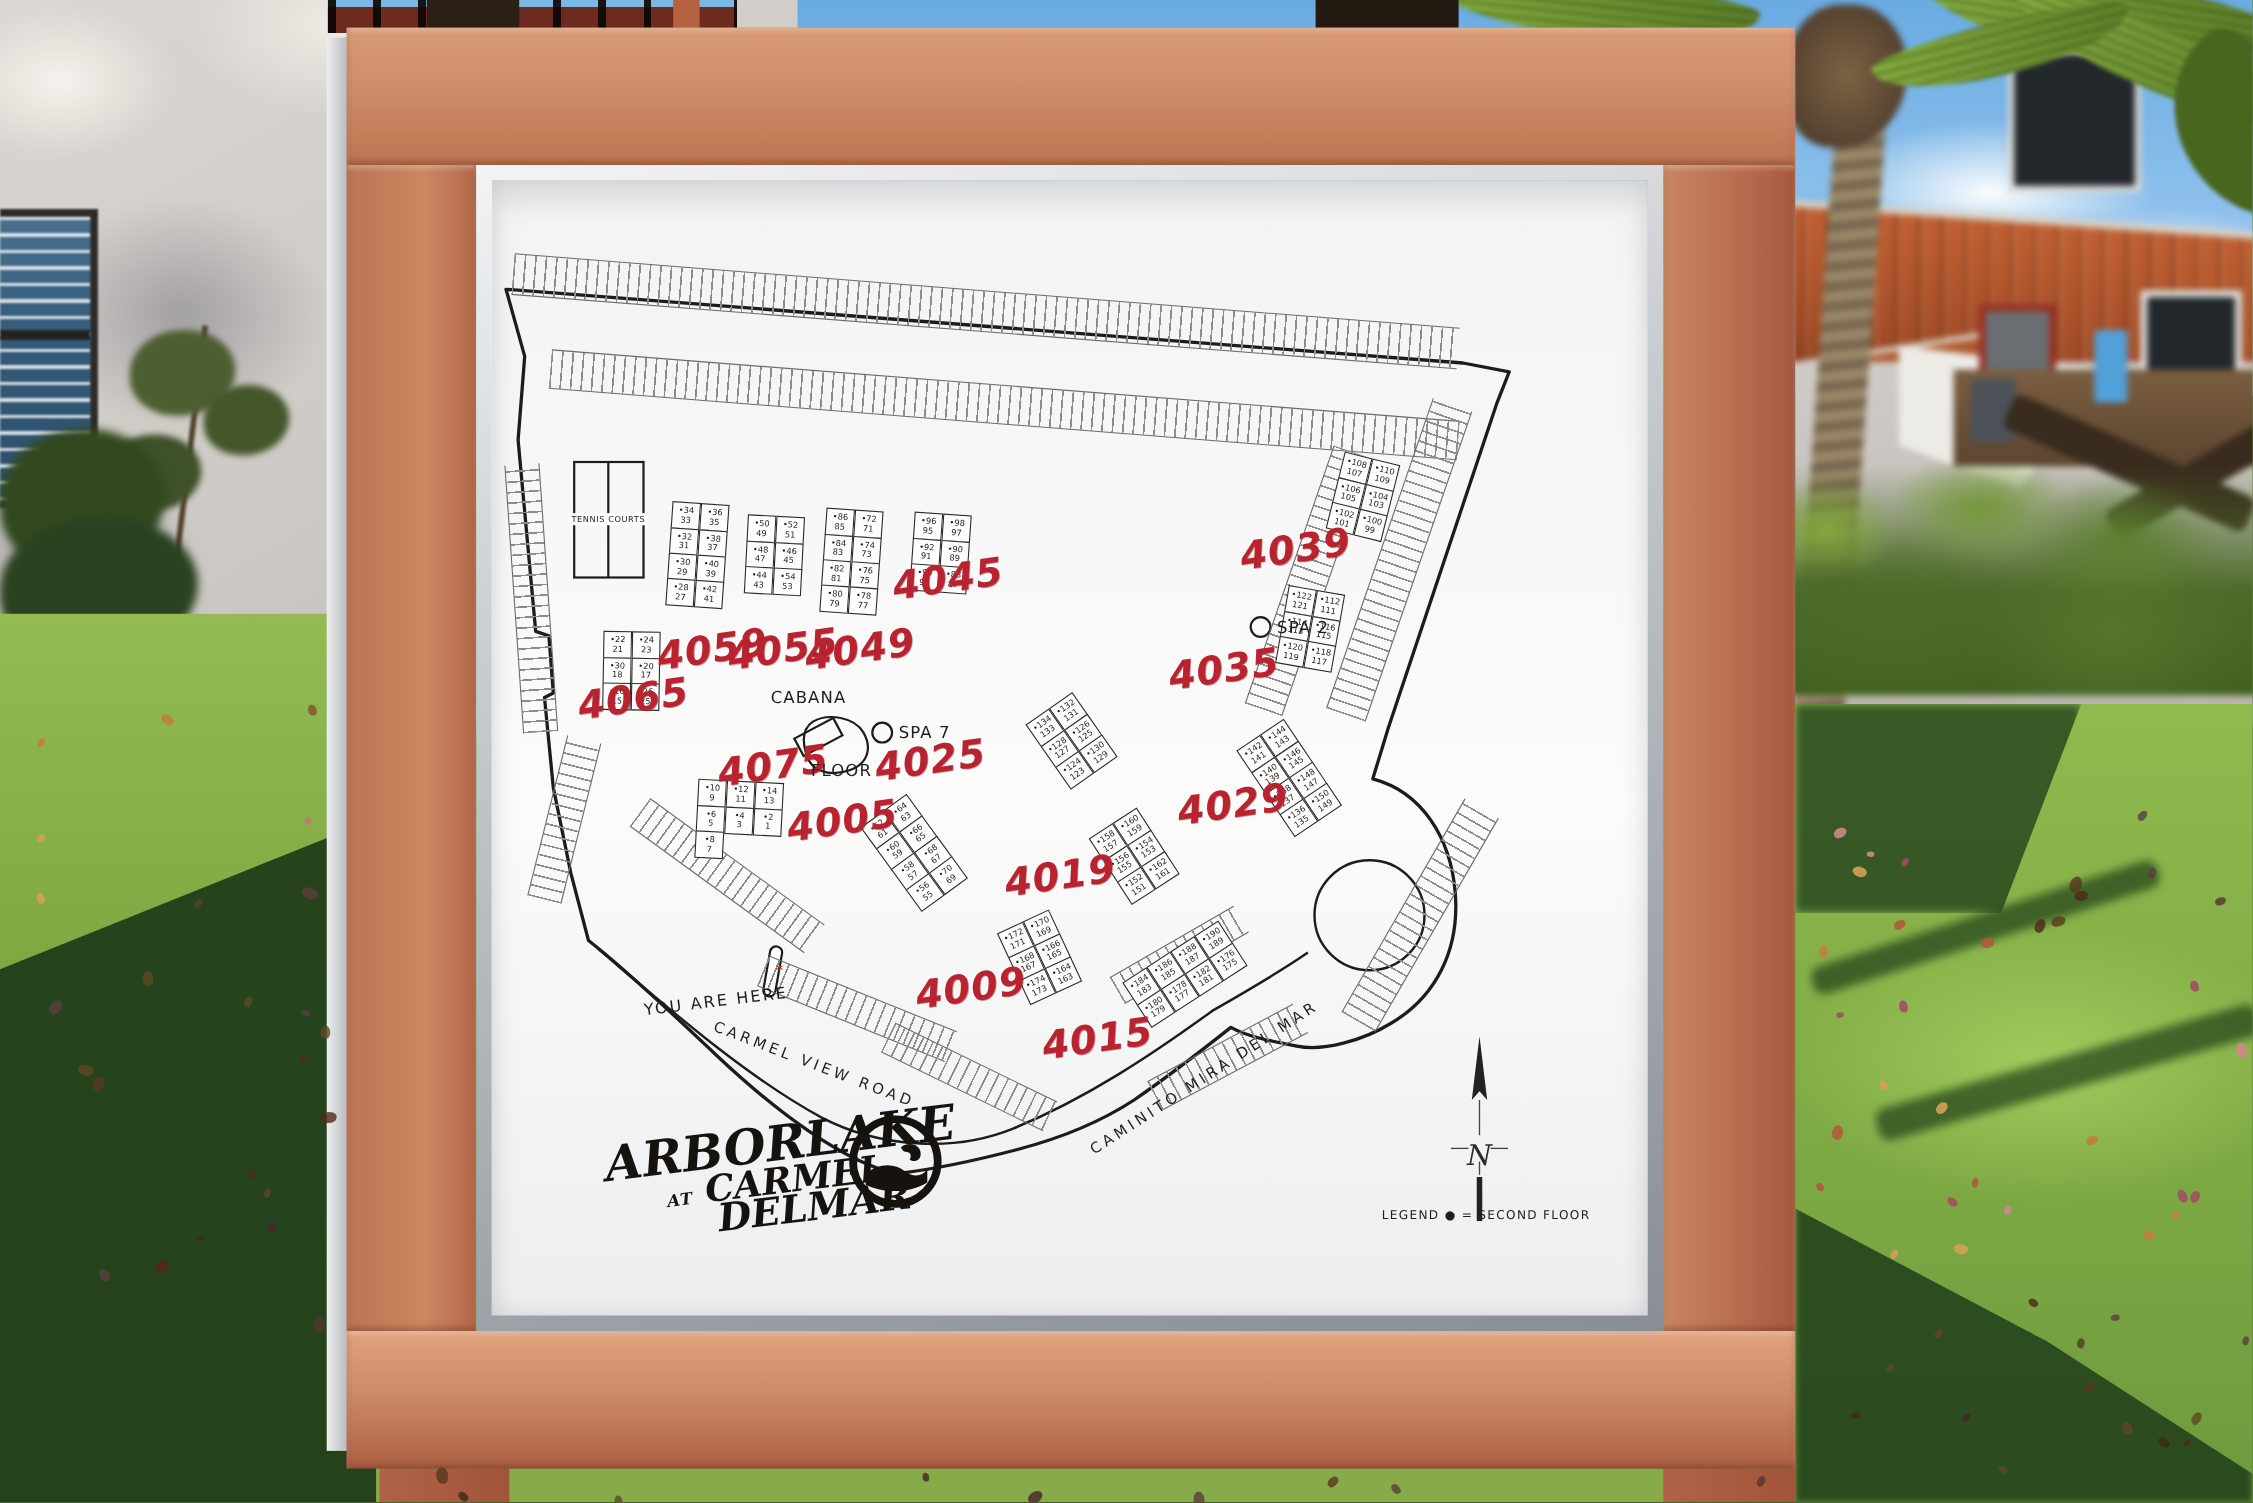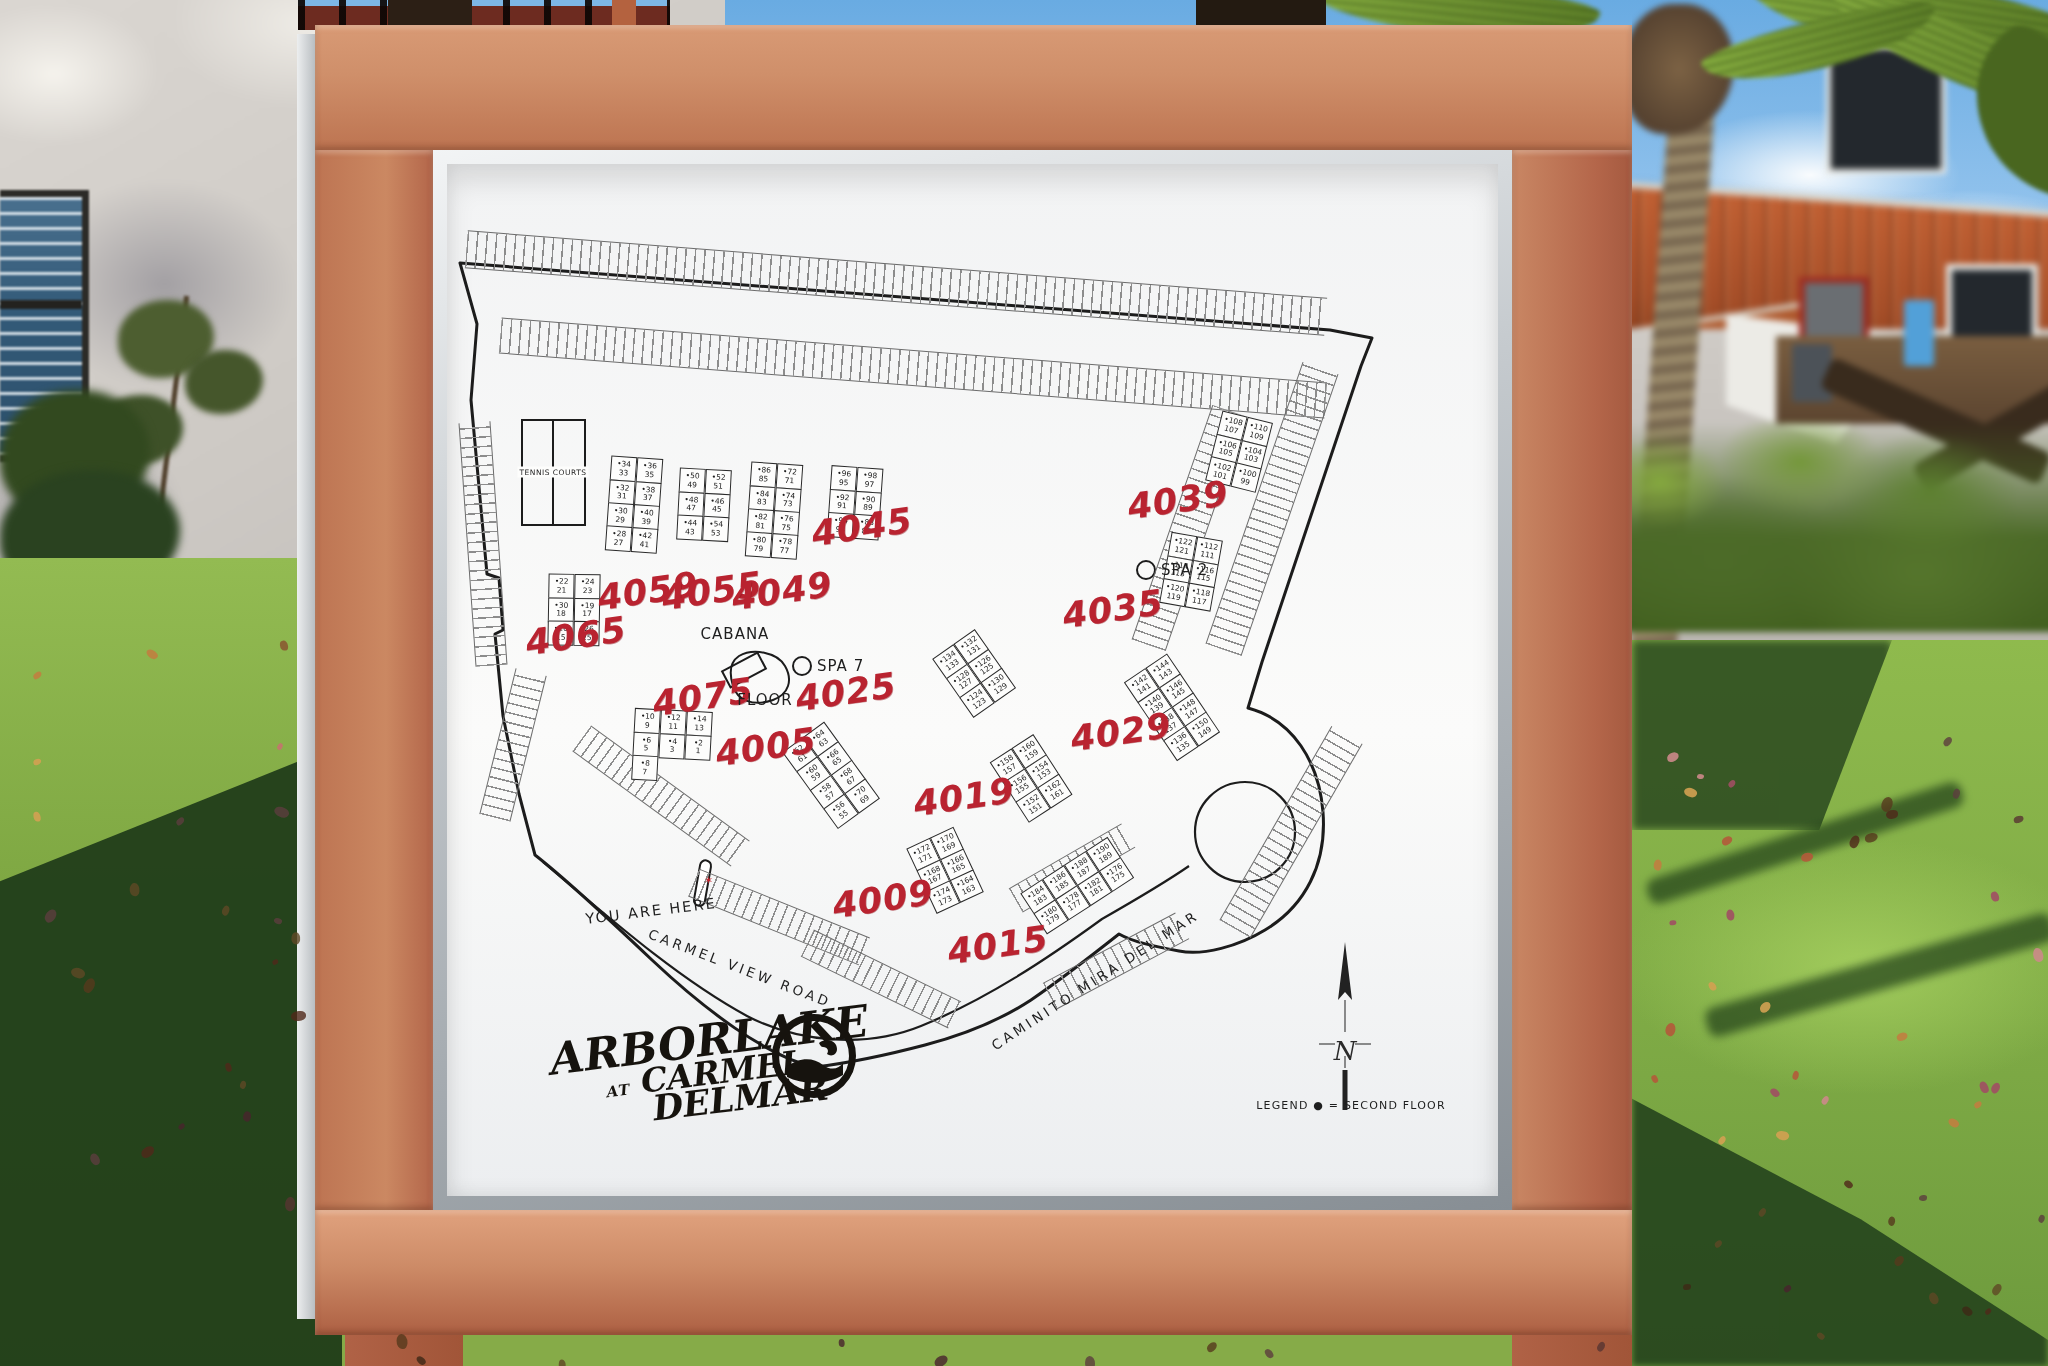--- a/index.html
+++ b/index.html
@@ -259,21 +259,21 @@
           </div>
           <div class="ubox">
             <span>•24</span>
             <span>23</span>
           </div>
           <div class="ubox">
             <span>•30</span>
             <span>18</span>
           </div>
           <div class="ubox">
-            <span>•19</span>
+            <span>•20</span>
             <span>17</span>
           </div>
           <div class="ubox">
             <span>•16</span>
             <span>15</span>
           </div>
           <div class="ubox">
             <span>•26</span>
             <span>25</span>
           </div>

